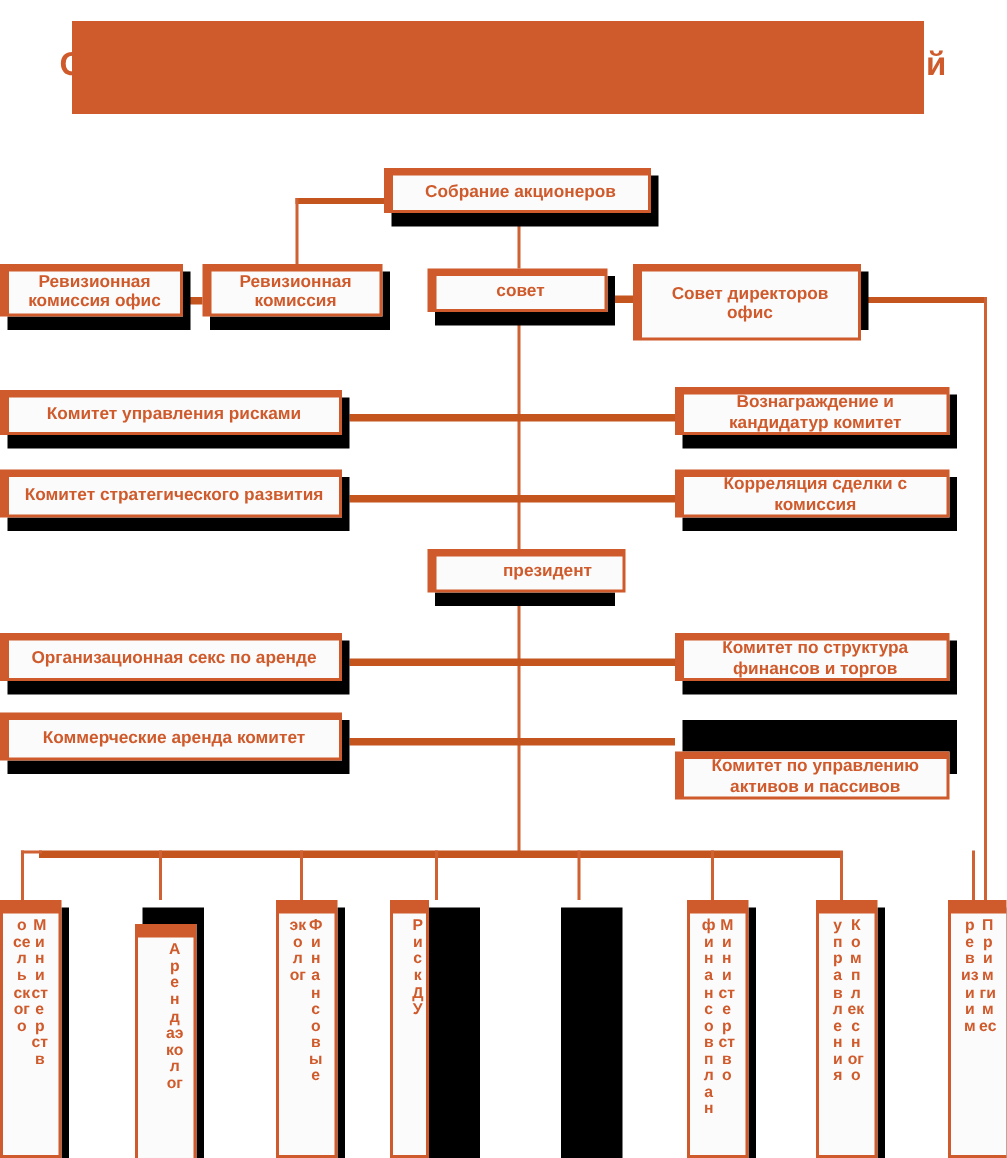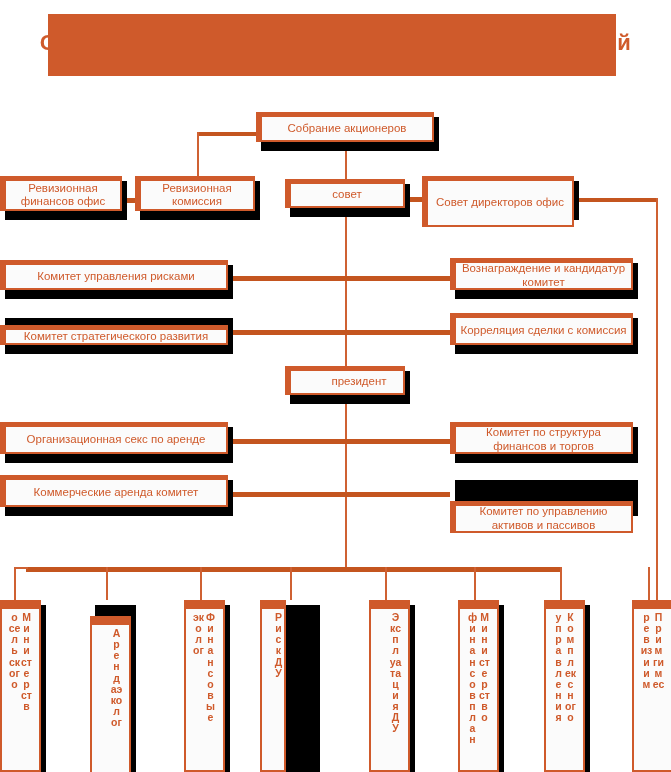--- a/index.html
+++ b/index.html
@@ -41,21 +41,21 @@
     box-sizing:border-box;
     background:#fbfbfb;
     border:2px solid #cf5a2b;
     border-left-width:6px;
     border-top-width:5px;
     z-index:6;
     display:flex;align-items:center;justify-content:center;
     text-align:center;
     color:#cf5a2b;
     font-size:11.5px;
-    font-weight:normal;
+    font-weight:bold;
     line-height:1.15;
     padding:1px 3px;
   }
   .shadow{
     position:absolute;
     background:#000000;
     z-index:5;
   }
 
   
@@ -123,45 +123,45 @@
   <div class="ln thin" style="left:290px;top:567px;width:1.5px;height:33px;"></div>
   <div class="ln thin" style="left:385px;top:567px;width:1.5px;height:33px;"></div>
   <div class="ln thin" style="left:474px;top:567px;width:1.5px;height:33px;"></div>
   <div class="ln thin" style="left:560px;top:567px;width:1.5px;height:33px;"></div>
   <div class="ln thin" style="left:648px;top:567px;width:1.5px;height:33px;"></div>
 
   <div class="shadow" style="left:261px;top:117px;width:178px;height:34px;"></div>
   <div class="box" style="left:256px;top:112px;width:178px;height:30px;">Собрание акционеров</div>
 
   <div class="shadow" style="left:5px;top:181px;width:122px;height:39px;"></div>
-  <div class="box" style="left:0px;top:176px;width:122px;height:35px;">Ревизионная финансов офис</div>
+  <div class="box" style="left:0px;top:176px;width:122px;height:35px;">Ревизионная комиссия офис</div>
 
   <div class="shadow" style="left:140px;top:181px;width:120px;height:39px;"></div>
   <div class="box" style="left:135px;top:176px;width:120px;height:35px;">Ревизионная комиссия</div>
 
   <div class="shadow" style="left:290px;top:184px;width:120px;height:33px;"></div>
   <div class="box" style="left:285px;top:179px;width:120px;height:29px;text-align:center;">совет</div>
 
   <div class="shadow" style="left:427px;top:181px;width:152px;height:39px;"></div>
   <div class="box" style="left:422px;top:176px;width:152px;height:51px;">Совет директоров офис</div>
 
   <div class="shadow" style="left:5px;top:265px;width:228px;height:34px;"></div>
   <div class="box" style="left:0px;top:260px;width:228px;height:30px;">Комитет управления рисками</div>
 
   <div class="shadow" style="left:455px;top:263px;width:183px;height:36px;"></div>
   <div class="box" style="left:450px;top:258px;width:183px;height:32px;">Вознаграждение и кандидатур комитет</div>
 
   <div class="shadow" style="left:5px;top:318px;width:228px;height:36px;"></div>
-  <div class="box" style="left:0px;top:313px;width:228px;height:20px;margin-top:12px;">Комитет стратегического развития</div>
+  <div class="box" style="left:0px;top:313px;width:228px;height:32px;">Комитет стратегического развития</div>
 
   <div class="shadow" style="left:455px;top:318px;width:183px;height:36px;"></div>
   <div class="box" style="left:450px;top:313px;width:183px;height:32px;">Корреляция сделки с комиссия</div>
 
   <div class="shadow" style="left:290px;top:371px;width:120px;height:33px;"></div>
-  <div class="box" style="left:285px;top:366px;width:120px;height:29px;padding-left:27px;">президент</div>
+  <div class="box" style="left:285px;top:366px;width:132px;height:29px;padding-left:27px;">президент</div>
 
   <div class="shadow" style="left:5px;top:427px;width:228px;height:36px;"></div>
   <div class="box" style="left:0px;top:422px;width:228px;height:32px;">Организационная секс по аренде</div>
 
   <div class="shadow" style="left:455px;top:427px;width:183px;height:36px;"></div>
   <div class="box" style="left:450px;top:422px;width:183px;height:32px;">Комитет по структура финансов и торгов</div>
 
   <div class="shadow" style="left:5px;top:480px;width:228px;height:36px;"></div>
   <div class="box" style="left:0px;top:475px;width:228px;height:32px;">Коммерческие аренда комитет</div>
 
@@ -186,24 +186,20 @@
     <span class="vcol">эколог</span>
   </div>
 
   <div class="shadow" style="left:279px;top:605px;width:41px;height:167px;"></div>
   <div class="vbox" style="left:260px;top:600px;width:26px;height:172px;">
     <span class="vcol">РискДУ</span>
     <span class="vcol"></span>
   </div>
 
   <div class="shadow" style="left:374px;top:605px;width:41px;height:167px;"></div>
-  <div class="vbox" style="left:369px;top:600px;width:41px;height:172px;">
-    <span class="vcol">ЭксплуатацияДУ</span>
-    <span class="vcol"></span>
-  </div>
 
   <div class="shadow" style="left:463px;top:605px;width:41px;height:167px;"></div>
   <div class="vbox" style="left:458px;top:600px;width:41px;height:172px;">
     <span class="vcol">Министерство</span>
     <span class="vcol">финансовплан</span>
   </div>
 
   <div class="shadow" style="left:549px;top:605px;width:41px;height:167px;"></div>
   <div class="vbox" style="left:544px;top:600px;width:41px;height:172px;">
     <span class="vcol">Комплексного</span>

